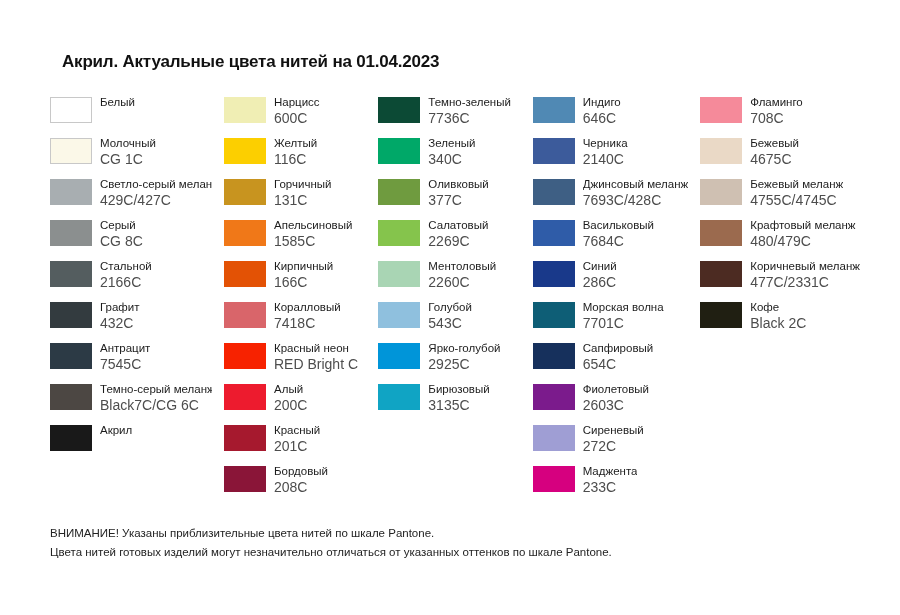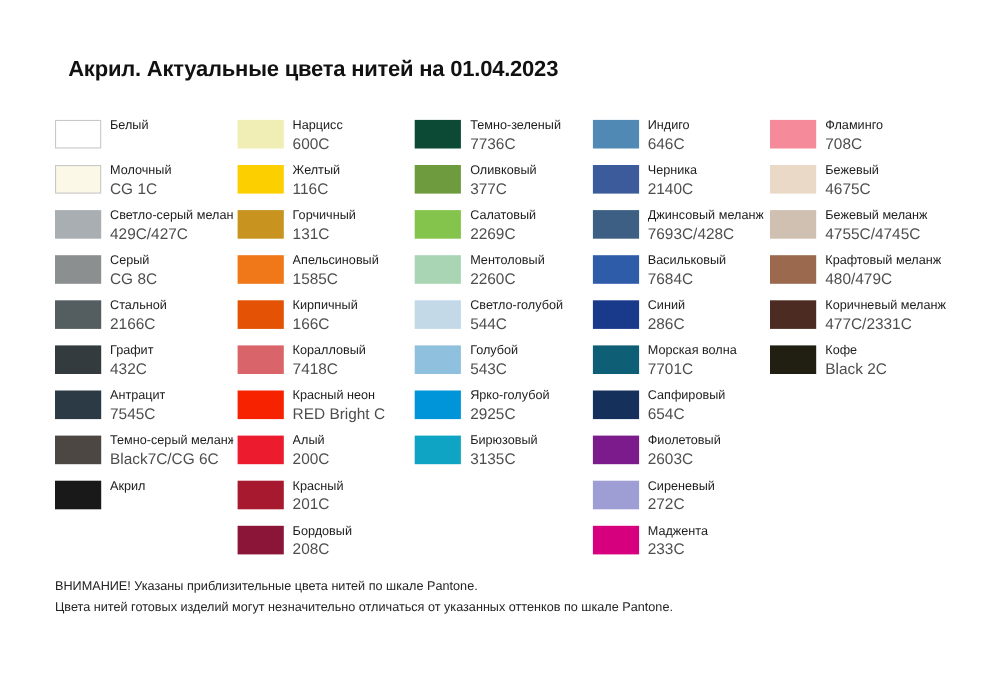--- a/index.html
+++ b/index.html
@@ -17,33 +17,33 @@
   .page {
     position: relative;
     width: 900px;
     height: 615px;
     box-sizing: border-box;
   }
   .title {
     position: absolute;
     left: 62px;
     top: 52px;
-    font-size: 20px;
+    font-size: 17px;
     font-weight: bold;
     letter-spacing: -0.2px;
     color: #111111;
     white-space: nowrap;
   }
   .grid {
     position: absolute;
     left: 50px;
-    top: 108px;
+    top: 96px;
     width: 810px;
     display: flex;
-    gap: 4px;
+    gap: 12px;
   }
   .column {
     width: 162px;
     display: flex;
     flex-direction: column;
   }
   .swatch-row {
     display: flex;
     align-items: flex-start;
     height: 41px;
@@ -237,45 +237,45 @@
 
     <div class="column">
       <div class="swatch-row">
         <div class="chip" style="background:#0c4a35"></div>
         <div class="labels">
           <div class="name">Темно-зеленый</div>
           <div class="code">7736C</div>
         </div>
       </div>
       <div class="swatch-row">
+        <div class="chip" style="background:#00a868"></div>
+        <div class="labels">
+          <div class="name">Зеленый</div>
+          <div class="code">340C</div>
+        </div>
+      </div>
+      <div class="swatch-row">
         <div class="chip" style="background:#6f9b3f"></div>
         <div class="labels">
           <div class="name">Оливковый</div>
           <div class="code">377C</div>
         </div>
       </div>
       <div class="swatch-row">
         <div class="chip" style="background:#85c44c"></div>
         <div class="labels">
           <div class="name">Салатовый</div>
           <div class="code">2269C</div>
         </div>
       </div>
       <div class="swatch-row">
         <div class="chip" style="background:#a9d5b4"></div>
         <div class="labels">
           <div class="name">Ментоловый</div>
           <div class="code">2260C</div>
-        </div>
-      </div>
-      <div class="swatch-row">
-        <div class="chip" style="background:#c3d9e8"></div>
-        <div class="labels">
-          <div class="name">Светло-голубой</div>
-          <div class="code">544C</div>
         </div>
       </div>
       <div class="swatch-row">
         <div class="chip" style="background:#8fc0de"></div>
         <div class="labels">
           <div class="name">Голубой</div>
           <div class="code">543C</div>
         </div>
       </div>
       <div class="swatch-row">

